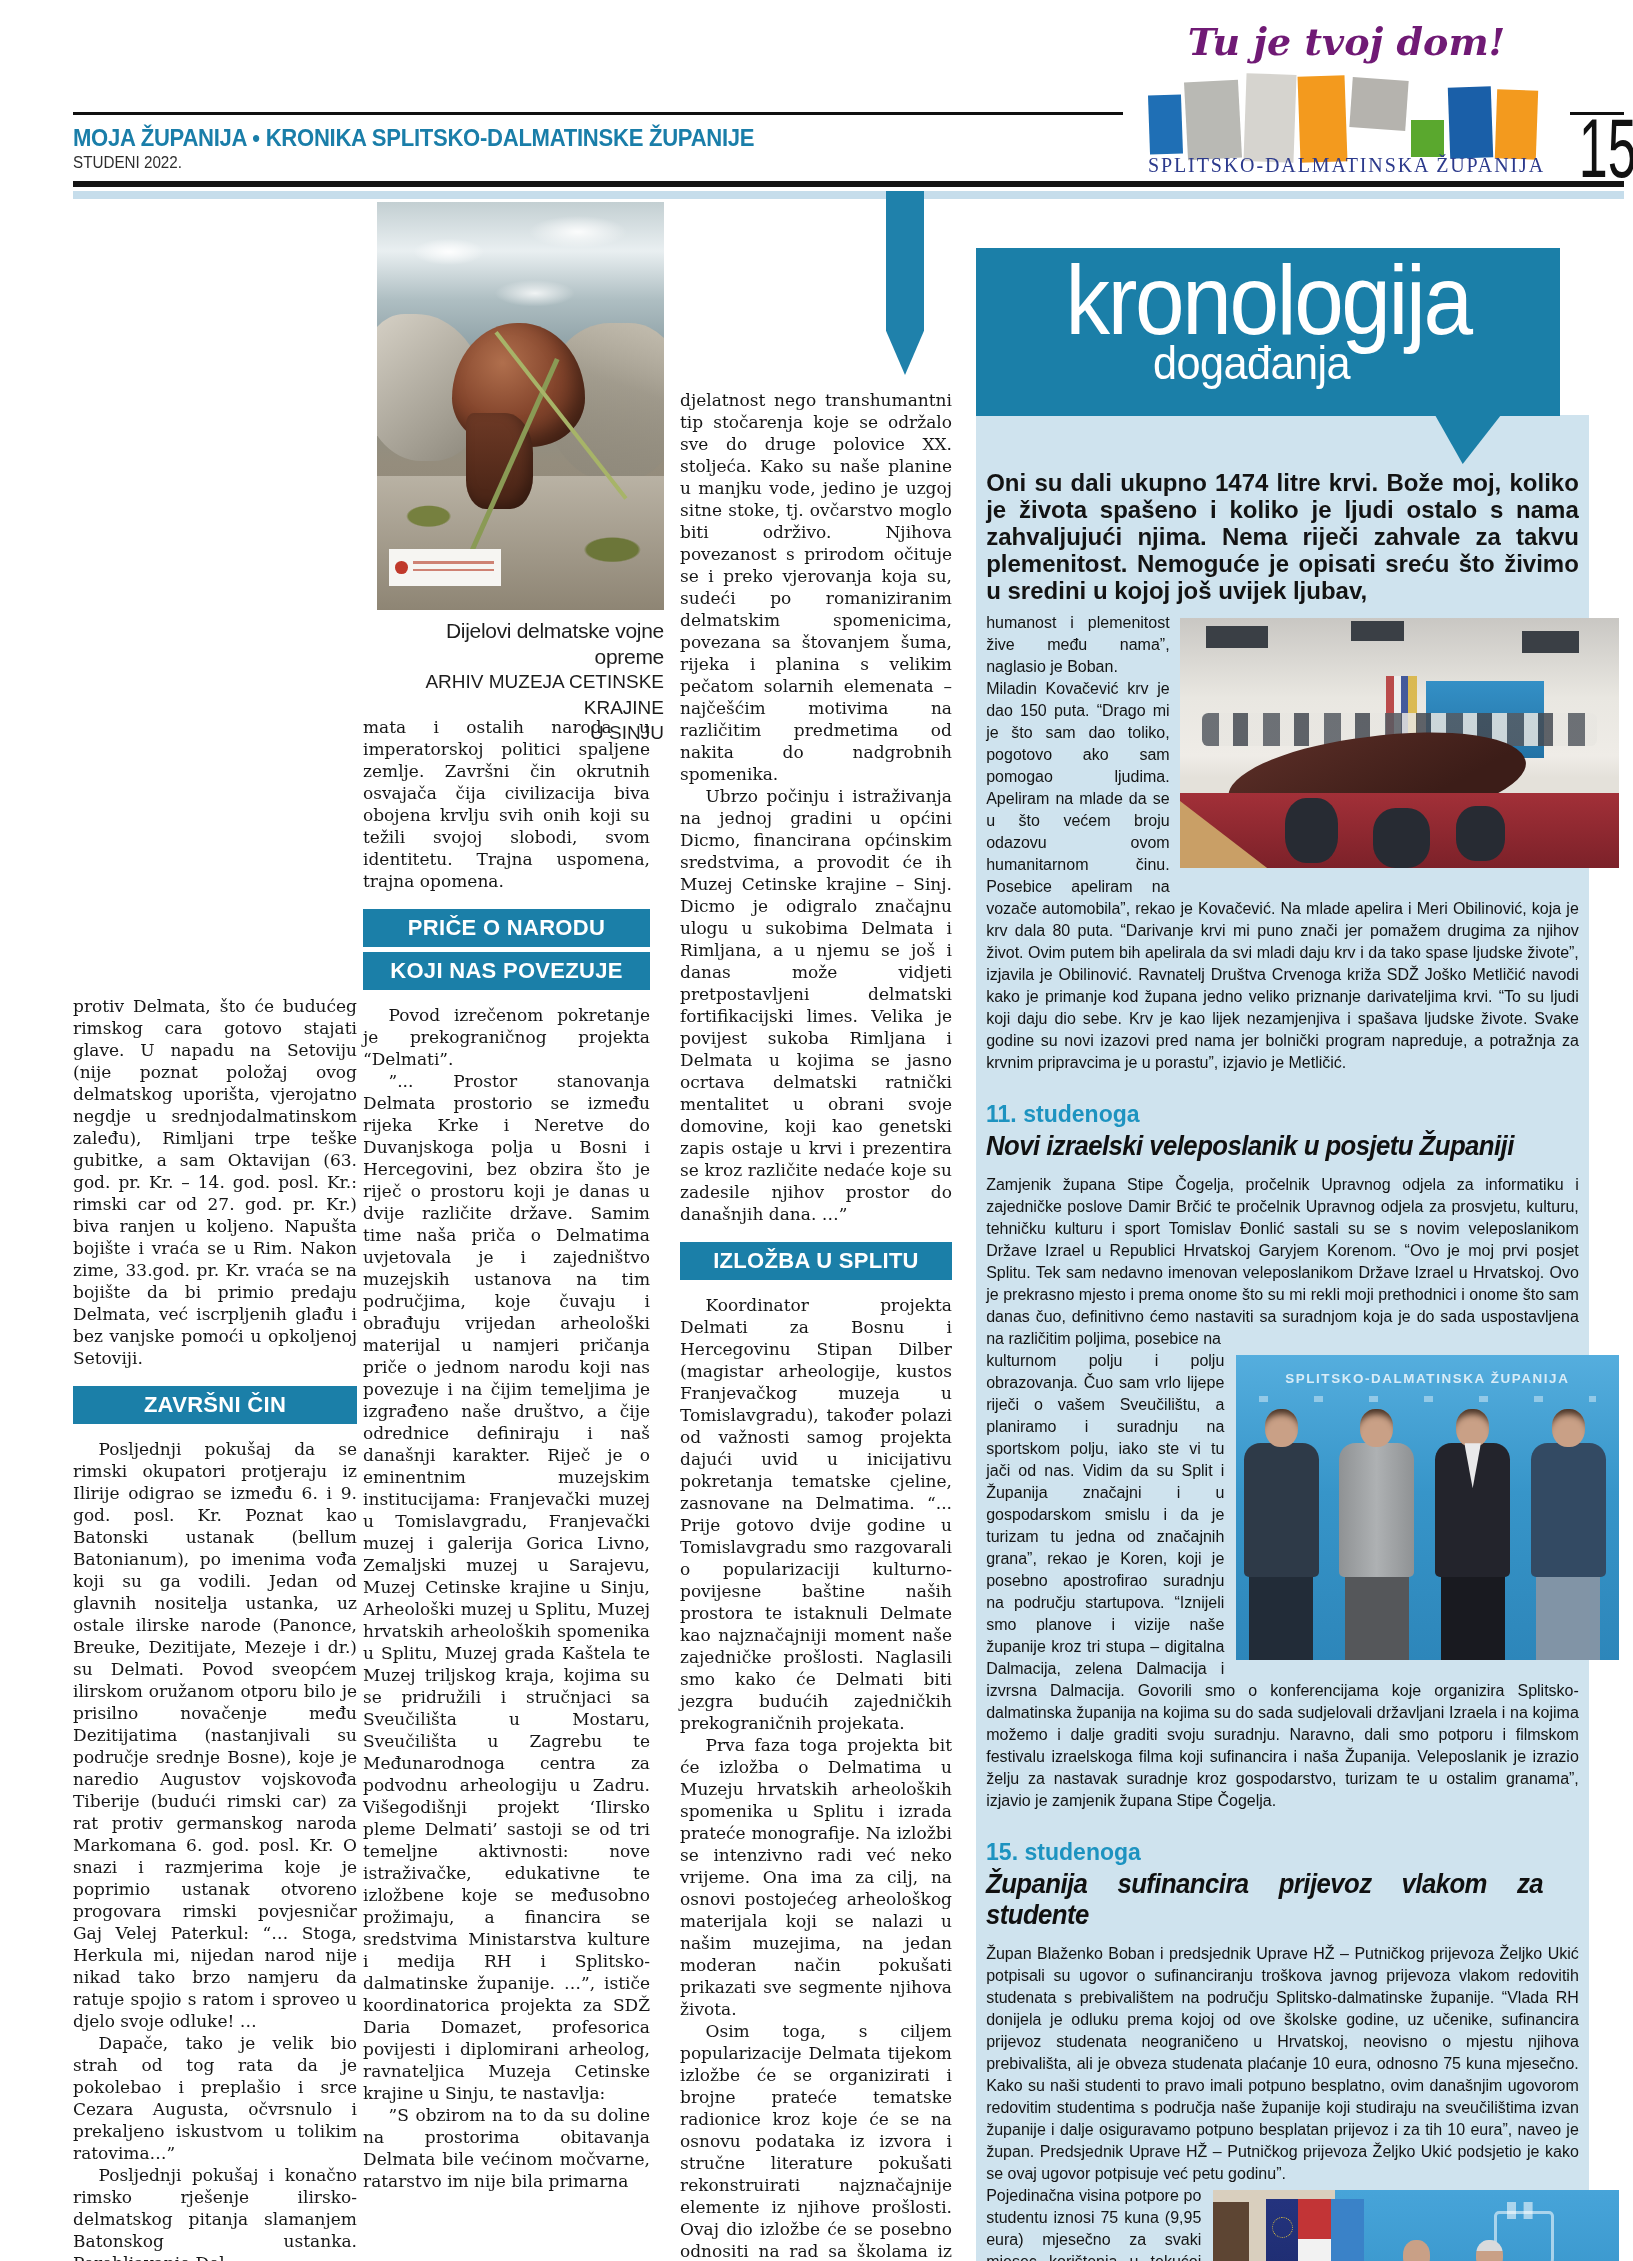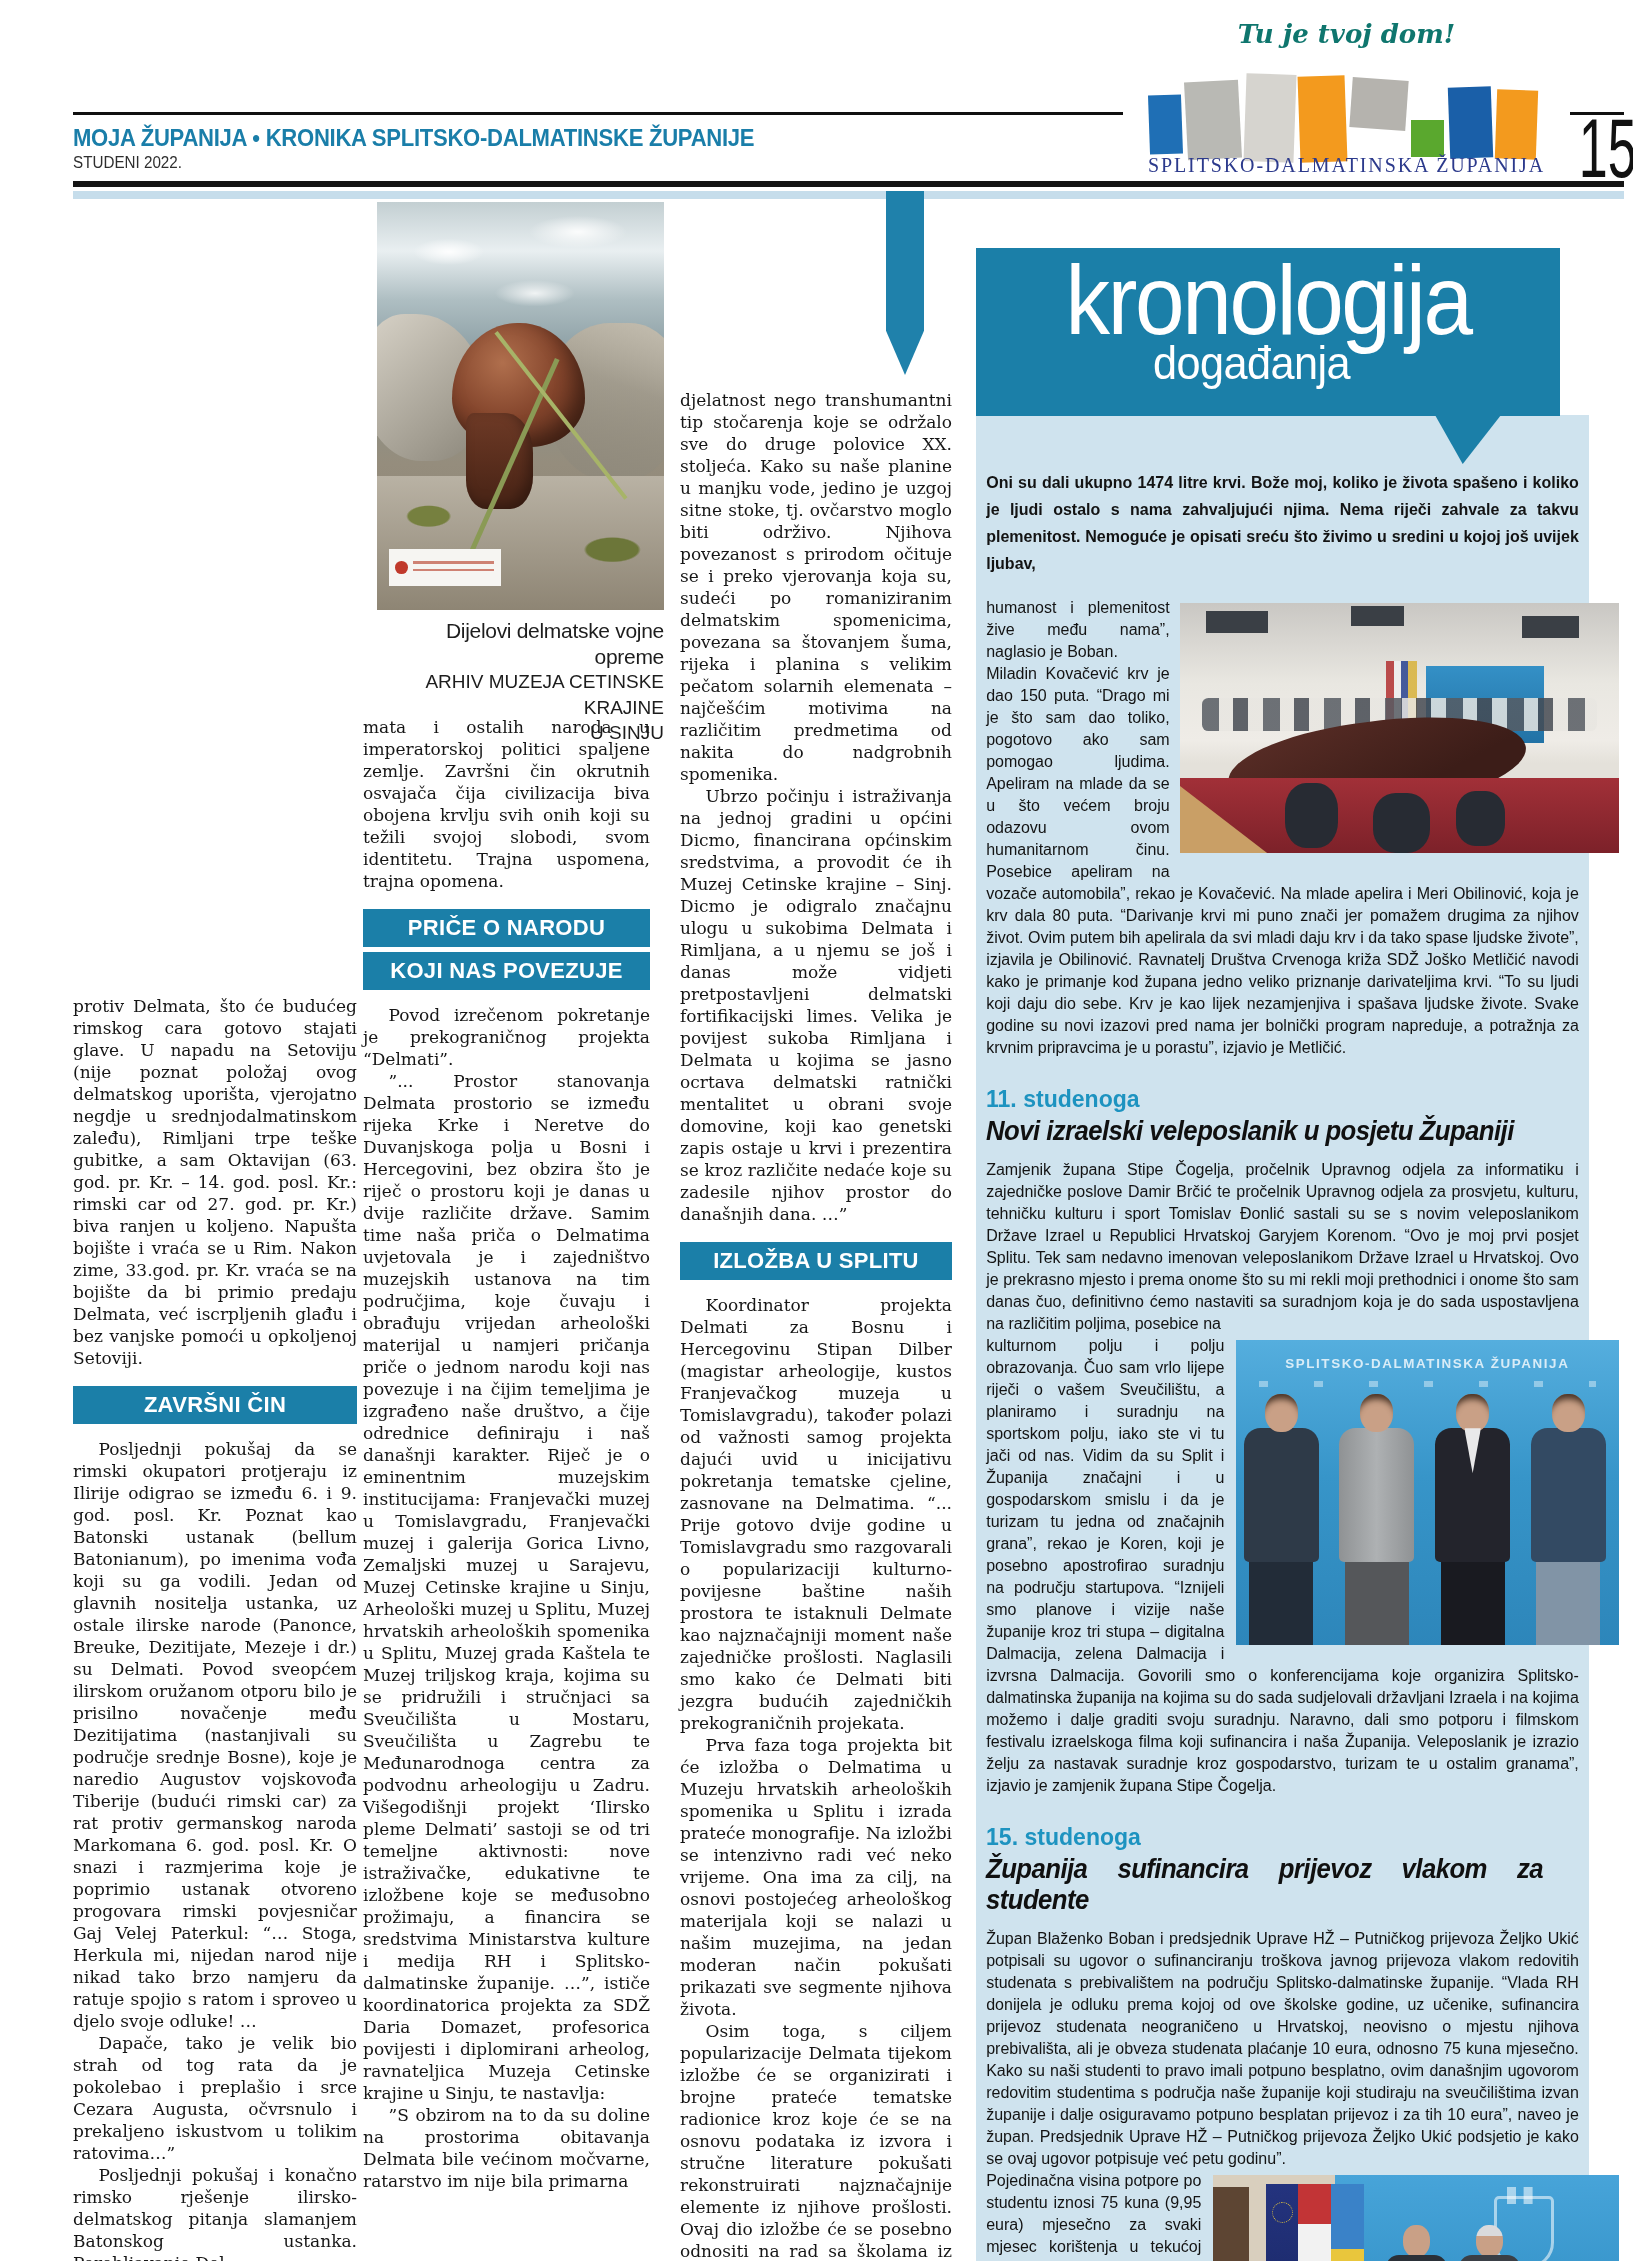--- a/index.html
+++ b/index.html
@@ -10,21 +10,21 @@
   
   .rule-thin{left:73px;top:112px;width:1551px;height:2.6px;background:#101010;}
   .rule-thick{left:73px;top:181px;width:1551px;height:5.7px;background:#141414;}
   .band-blue{left:73px;top:191px;width:1551px;height:8.3px;background:#c6ddeb;}
   .masthead-title{left:73px;top:124px;font-size:24px;font-weight:700;color:#1a7ea9;
         white-space:nowrap;transform:scaleX(.92);transform-origin:0 50%;letter-spacing:-0.3px;}
   .masthead-date{left:73px;top:154px;font-size:16px;font-weight:400;color:#2e2e2e;
         transform:scaleX(.95);transform-origin:0 50%;}
   .logo{left:1123px;top:15.3px;width:447px;height:162px;background:#fff;z-index:3;text-align:center;}
   .logo-tagline{width:100%;top:3.8px;left:0;font-family:"DejaVu Serif",serif;font-style:italic;
-        font-weight:700;font-size:26px;color:#0f766e;}
+        font-weight:700;font-size:38px;color:#701a75;}
   .logo-blocks{left:25.5px;top:59px;width:396px;height:75px;display:flex;align-items:flex-start;gap:4.5px;}
   .blk{flex:none;}
   .logo-name{width:100%;left:0;top:139px;font-family:"Liberation Serif",serif;font-size:20px;
         letter-spacing:1.9px;color:#2c3a8c;white-space:nowrap;}
   .page-num{left:1551px;top:114px;width:73px;text-align:right;font-size:84px;line-height:69px;
         font-weight:400;color:#111;transform:scaleX(.62);transform-origin:100% 50%;}
 
   
   .ribbon{left:886px;top:191px;width:38px;height:184px;background:#1f81ab;
         clip-path:polygon(0 0,100% 0,100% 76%,50% 100%,0 76%);}
@@ -100,21 +100,21 @@
   .kron-title{color:#fff;font-size:99px;line-height:96px;font-weight:400;letter-spacing:-2.6px;
         transform:scaleX(.9);transform-origin:50% 50%;}
   .kron-sub{color:#fff;font-size:47px;line-height:47px;font-weight:400;letter-spacing:-0.6px;
         transform:scaleX(.92) translateX(-18px);margin-top:-9px;}
   .kron-tail{left:1435px;top:415px;width:66px;height:49px;background:#1b7fa8;z-index:2;
         clip-path:polygon(0 0,100% 0,42% 100%);}
   .panel{left:976px;top:415px;width:613px;min-height:1765px;background:#cfe3ee;
         padding:54px 10.2px 16.6px 10.2px;box-sizing:border-box;font-size:16px;line-height:22px;
         text-align:justify;color:#131313;}
   .panel p{margin:0;}
-  .panel .lead{font-weight:700;font-size:16px;line-height:27px;margin-bottom:20px;}
+  .panel .lead{font-weight:700;font-size:24px;line-height:27px;margin-bottom:8px;}
   .panel h3{clear:right;margin:25.5px 0 3.8px 0;font-size:24px;line-height:27px;color:#1d93c0;
         font-weight:700;transform:scaleX(.96);transform-origin:0 50%;}
   .panel h2{clear:right;margin:0 0 12.8px 0;font-size:27.4px;line-height:31px;color:#101010;
         font-weight:700;font-style:italic;letter-spacing:-0.6px;transform:scaleX(.94);transform-origin:0 50%;}
   .ph{float:right;clear:right;position:relative;overflow:hidden;}
 
   
   .ph-conference{width:439px;height:250px;margin:6.4px -40px 7.7px 10.2px;
         background:linear-gradient(180deg,#c9c7c3,#e9e7e1 32%,#efece7 55%,#e4e1da 64%);}
   .pc-screen{background:#3a3f45;}

